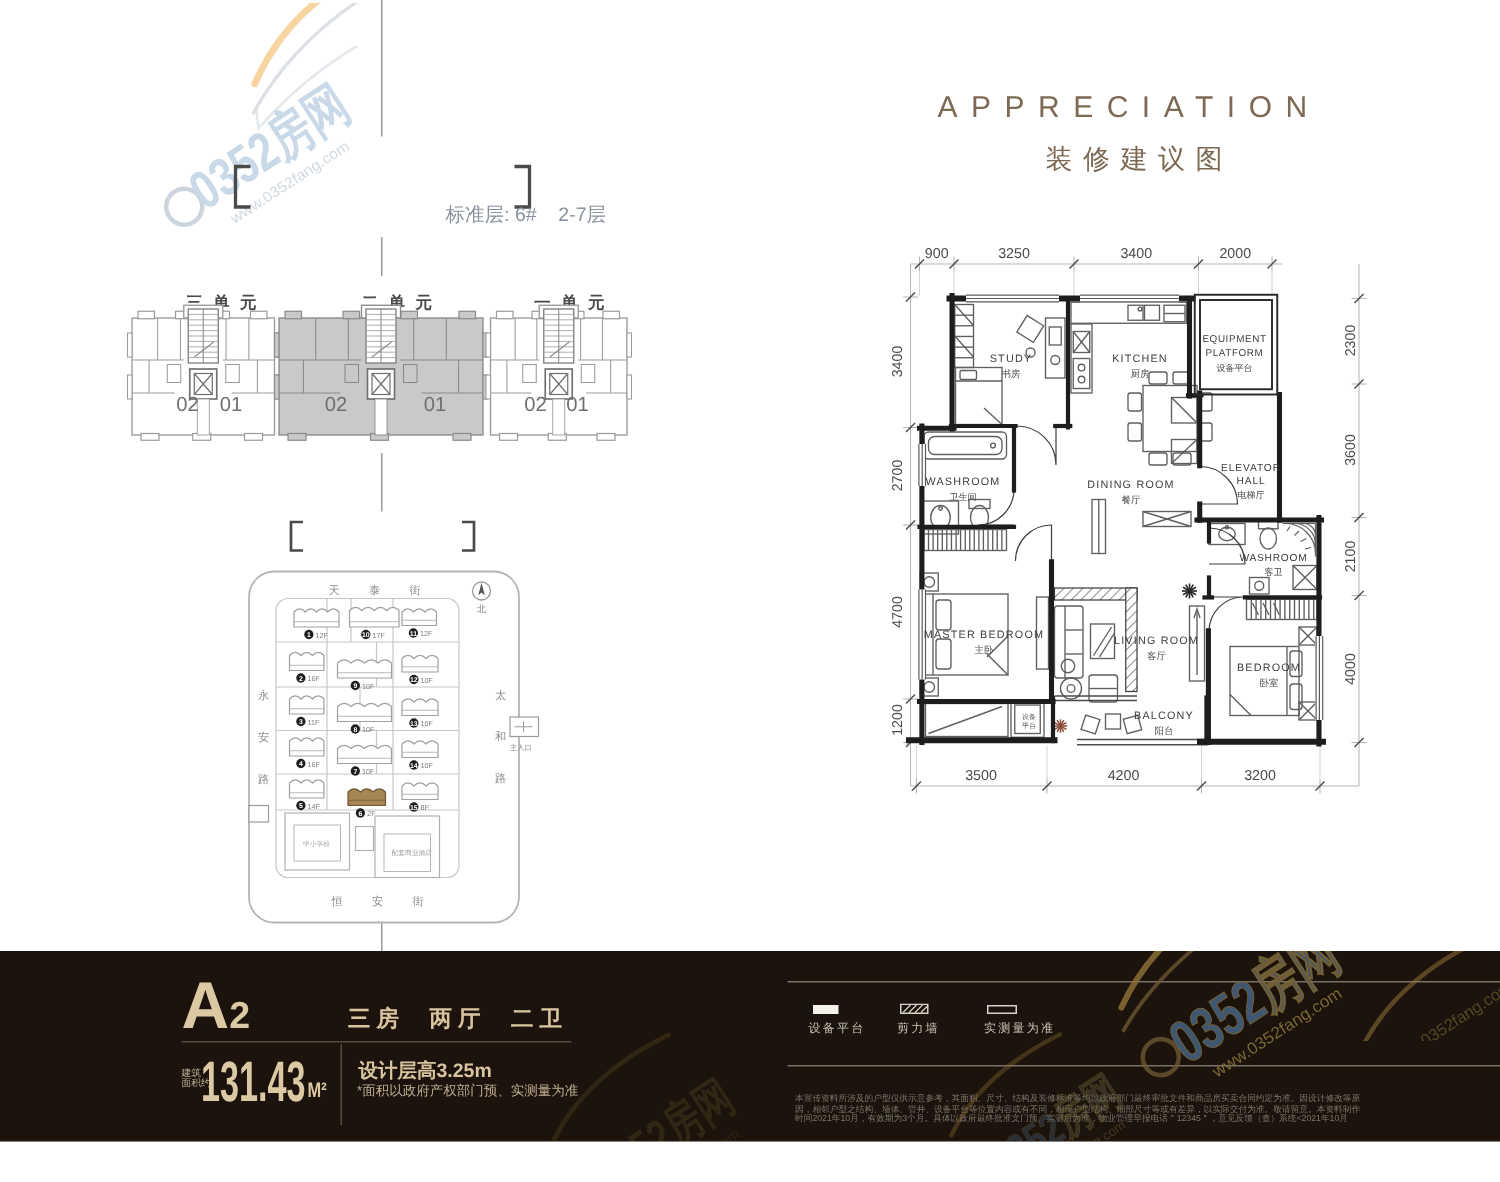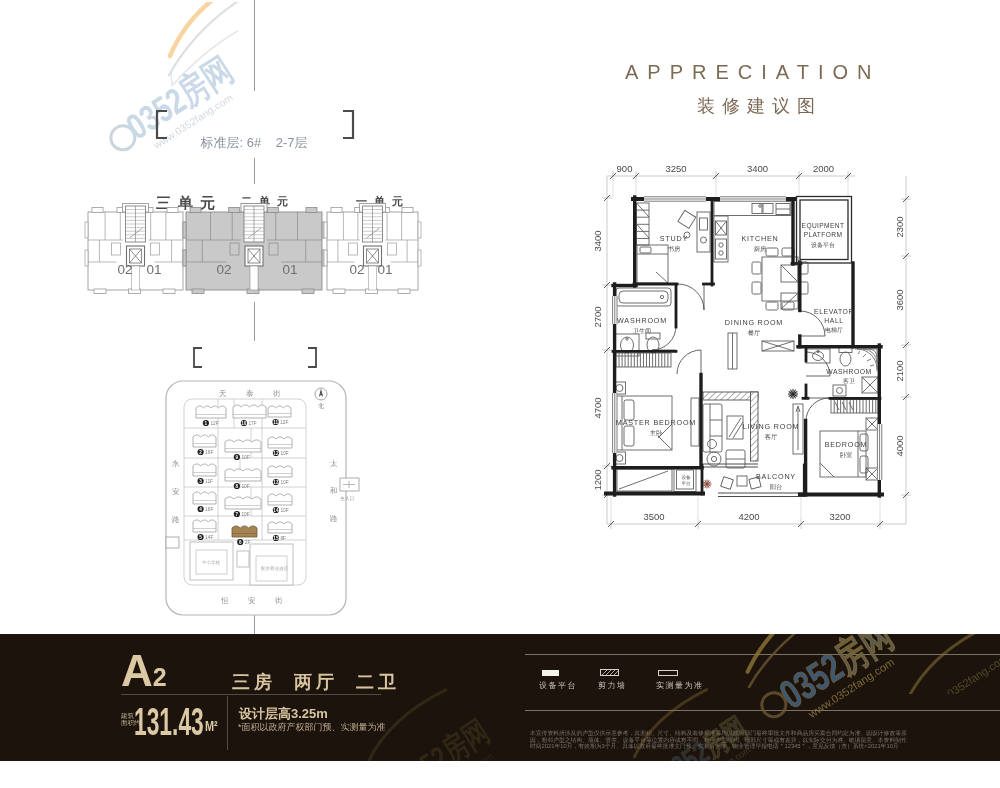--- a/index.html
+++ b/index.html
@@ -25,23 +25,23 @@
 
 <div class="vline" style="left:254px;top:0;height:91px;"></div>
 <div class="vline" style="left:254px;top:158px;height:26px;"></div>
 <div class="vline" style="left:254px;top:302px;height:39px;"></div>
 <div class="vline" style="left:254px;top:612px;height:22px;"></div>
 
 <svg class="abs" style="left:150px;top:105px;" width="210" height="40" viewBox="0 0 210 40">
 <path d="M17,6 L7,6 L7,33 L17,33" fill="none" stroke="#4a4a4a" stroke-width="2.2"></path>
 <path d="M193,6 L203,6 L203,33 L193,33" fill="none" stroke="#4a4a4a" stroke-width="2.2"></path>
 </svg>
-<div class="abs" style="left:104px;top:134px;width:300px;text-align:center;font-size:13px;color:#8a929e;">标准层: 6#&nbsp;&nbsp;&nbsp;&nbsp;2-7层</div>
-
-<div class="abs ttl" style="left:124px;top:194px;font-size:15px;letter-spacing:7px;color:#4a4a4a;margin-left:32px;">三单元</div>
+<div class="abs" style="left:104px;top:134px;width:300px;text-align:right;font-size:13px;color:#8a929e;">标准层: 6#&nbsp;&nbsp;&nbsp;&nbsp;2-7层</div>
+
+<div class="abs ttl" style="left:124px;top:194px;font-size:11px;letter-spacing:7px;color:#4a4a4a;">三单元</div>
 <div class="abs ttl" style="left:241px;top:194px;font-size:11px;letter-spacing:7px;color:#4a4a4a;">二单元</div>
 <div class="abs ttl" style="left:356px;top:194px;font-size:11px;letter-spacing:7px;color:#4a4a4a;">一单元</div>
 
 <svg id="bldgs" class="abs" style="left:80px;top:200px;" width="345" height="100" viewBox="80 200 345 100">
 <g>
 <rect x="88" y="212" width="95" height="78" fill="#ffffff" stroke="#9b9b9b" stroke-width="0.9"></rect>
         <rect x="92.0" y="207.5" width="11" height="5" fill="#ffffff" stroke="#9b9b9b" stroke-width="0.8"></rect>
         <rect x="117.0" y="207.5" width="11" height="5" fill="#ffffff" stroke="#9b9b9b" stroke-width="0.8"></rect>
         <rect x="142.0" y="207.5" width="11" height="5" fill="#ffffff" stroke="#9b9b9b" stroke-width="0.8"></rect>
         <rect x="167.0" y="207.5" width="11" height="5" fill="#ffffff" stroke="#9b9b9b" stroke-width="0.8"></rect>
@@ -668,21 +668,21 @@
 <text x="776" y="489" font-size="6.3" fill="#4a4a4a">阳台</text>
 <text x="686" y="479" font-size="4.6" fill="#4a4a4a">设备</text>
         <text x="686" y="485" font-size="4.6" fill="#4a4a4a">平台</text>
 </g>
 </svg>
 
 
 <div class="abs" id="bar" style="left:0;top:634px;width:1000px;height:127px;background:#1b130c;overflow:hidden;">
 
   <div class="abs" style="left:121px;top:12px;color:#dbc9a4;font-weight:bold;font-size:44px;">A<span style="font-size:25px;">2</span></div>
-  <div class="abs" style="left:232px;top:36px;color:#d8c5a0;font-weight:bold;font-size:18px;letter-spacing:4px;">三房&nbsp;&nbsp;两厅&nbsp;&nbsp;二卫</div>
+  <div class="abs" style="left:232px;top:36px;color:#d8c5a0;font-weight:bold;font-size:15px;letter-spacing:4px;">三房&nbsp;&nbsp;两厅&nbsp;&nbsp;二卫</div>
   <div class="abs" style="left:121px;top:60px;width:260px;height:1px;background:#544a3e;"></div>
   <div class="abs" style="left:227px;top:62px;width:1px;height:54px;background:#544a3e;"></div>
   <div class="abs" style="left:121px;top:78px;color:#c4b294;font-size:6.5px;line-height:7px;">建筑<br>面积约</div>
   <div class="abs" style="left:134px;top:67px;color:#dbc9a4;font-weight:bold;font-size:38px;transform:scaleX(.6);transform-origin:0 0;white-space:nowrap;">131.43</div>
   <div class="abs" style="left:205px;top:84px;color:#dbc9a4;font-weight:bold;font-size:14px;transform:scaleX(.78);transform-origin:0 0;">M²</div>
   <div class="abs" style="left:239px;top:71px;color:#d8c5a0;font-weight:bold;font-size:13px;">设计层高3.25m</div>
   <div class="abs" style="left:238px;top:87px;color:#bfae90;font-size:9px;">*面积以政府产权部门预、实测量为准</div>
 
   <div class="abs" style="left:525px;top:20px;width:475px;height:1px;background:#7b7265;"></div>
   <div class="abs" style="left:542px;top:36px;width:17px;height:6px;background:#f5f2ec;"></div>

